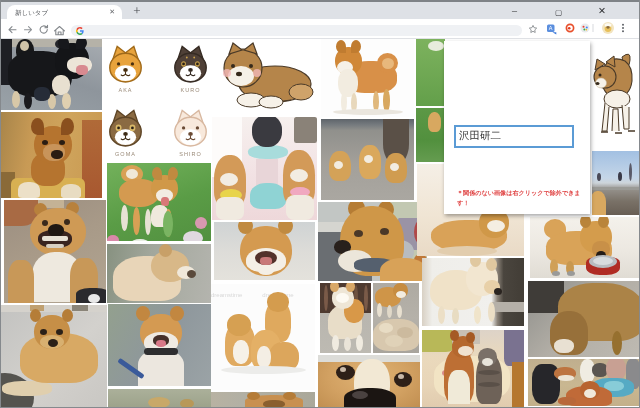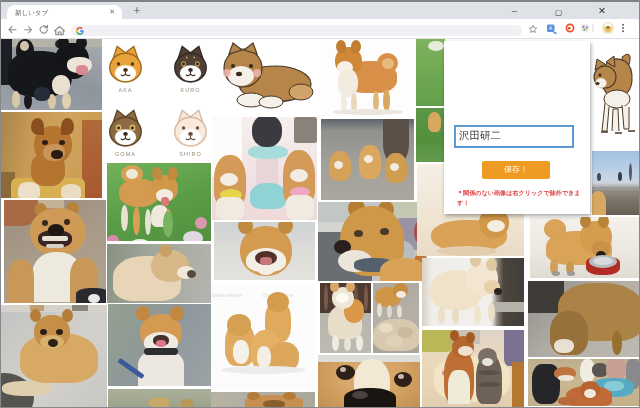--- a/index.html
+++ b/index.html
@@ -447,23 +447,20 @@
     <ellipse cx="4.5" cy="38.5" rx="2" ry="1.6" fill="#362a1c"></ellipse>
     <path d="M12 58l-3 28h5l2 -24m3 24l1 -22l5 0l1 22m3 -26l2 24h5l0 -22" fill="#f6f1e8" stroke="#4a3a28" stroke-width="1"></path>
     <path d="M8 87h7m7 1h7m6 -2h7" stroke="#4a3a28" stroke-width="1.5"></path>
   </svg>
 </div>
 </div>
 
 <div class="abs" id="panel" style="left:444px;top:41px;width:146px;height:173px;background:#fff;box-shadow:1px 2px 4px rgba(0,0,0,.35);">
   <div class="abs" style="left:10px;top:84px;width:116px;height:19px;border:2px solid #5b9bd5;background:#fff;">
     <div class="abs" style="left:3px;top:2px;font-size:10.5px;color:#333;">沢田研二</div>
-  </div>
-  <div class="abs" style="left:38px;top:120px;width:68px;height:18px;background:#ef9a22;border-radius:2px;">
-    <div style="text-align:center;font-size:8px;color:#fff;line-height:18px;">保存！</div>
   </div>
   <div class="abs" style="left:13px;top:147px;font-size:6.1px;font-weight:bold;color:#e04545;line-height:10px;white-space:nowrap;">＊関係のない画像は右クリックで除外できま<br>す！</div>
 </div>
 
 <div class="abs" id="tabbar"></div>
 <div class="abs" id="frame-top"></div>
 <div class="abs" id="frame-l"></div>
 <div class="abs" id="frame-r"></div>
 <div class="abs" id="frame-b"></div>
 <div class="abs" id="tab">

